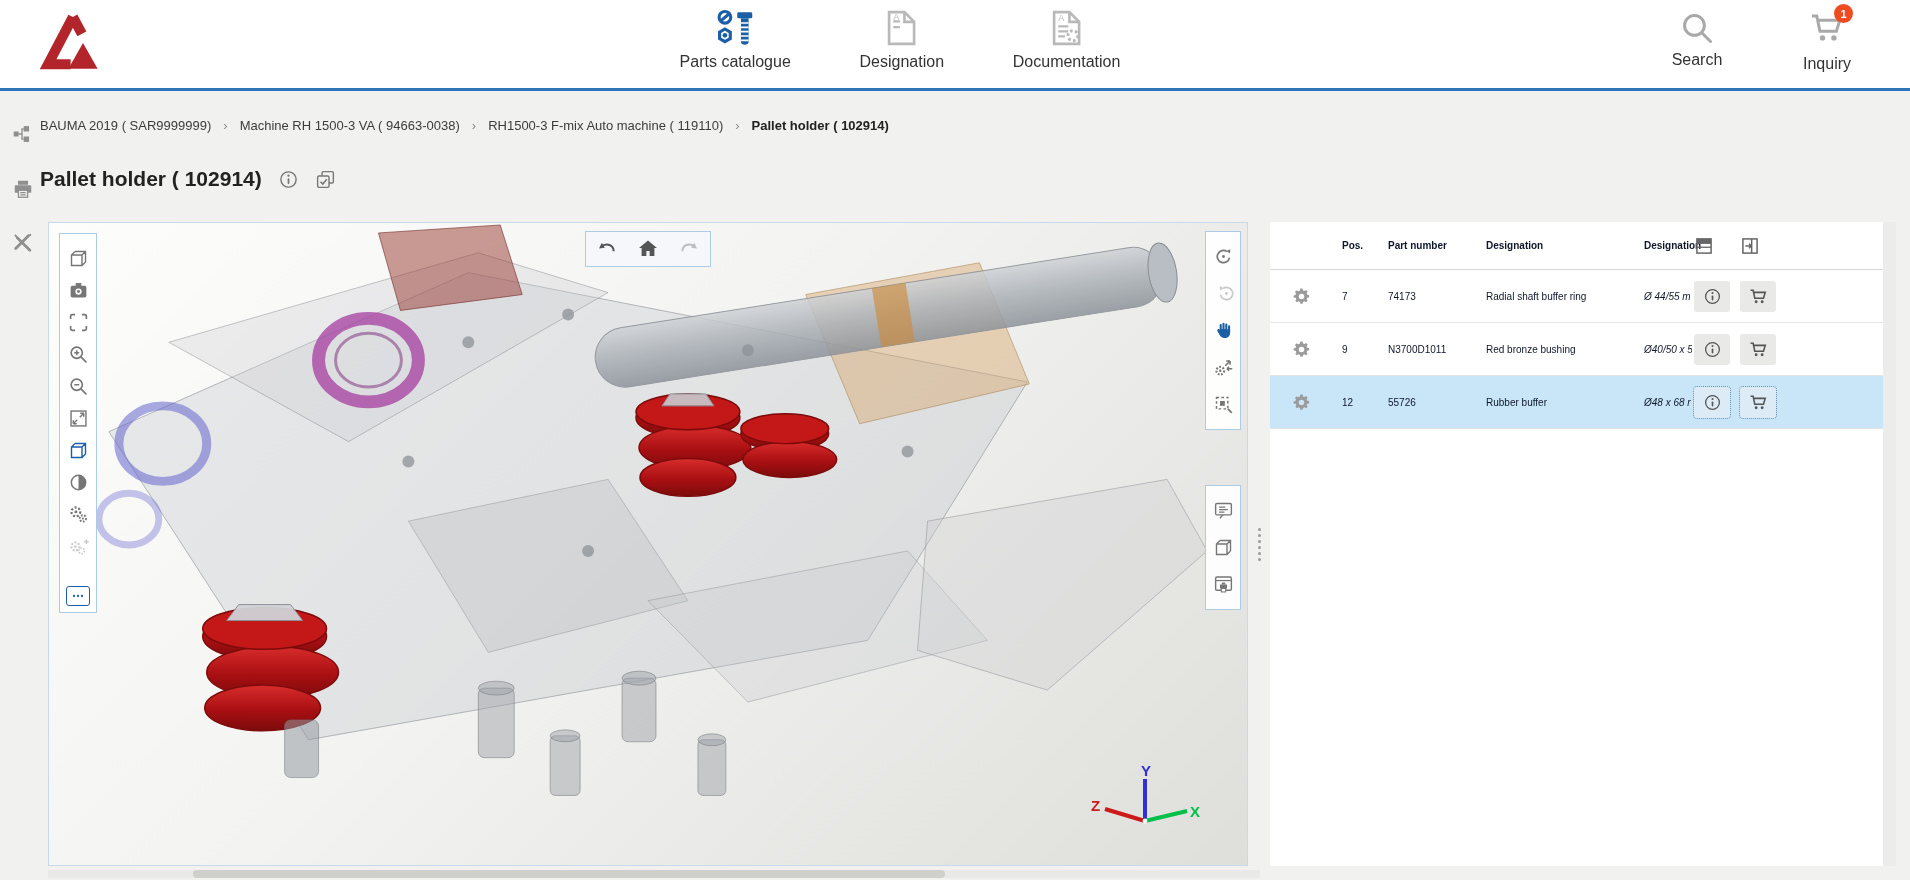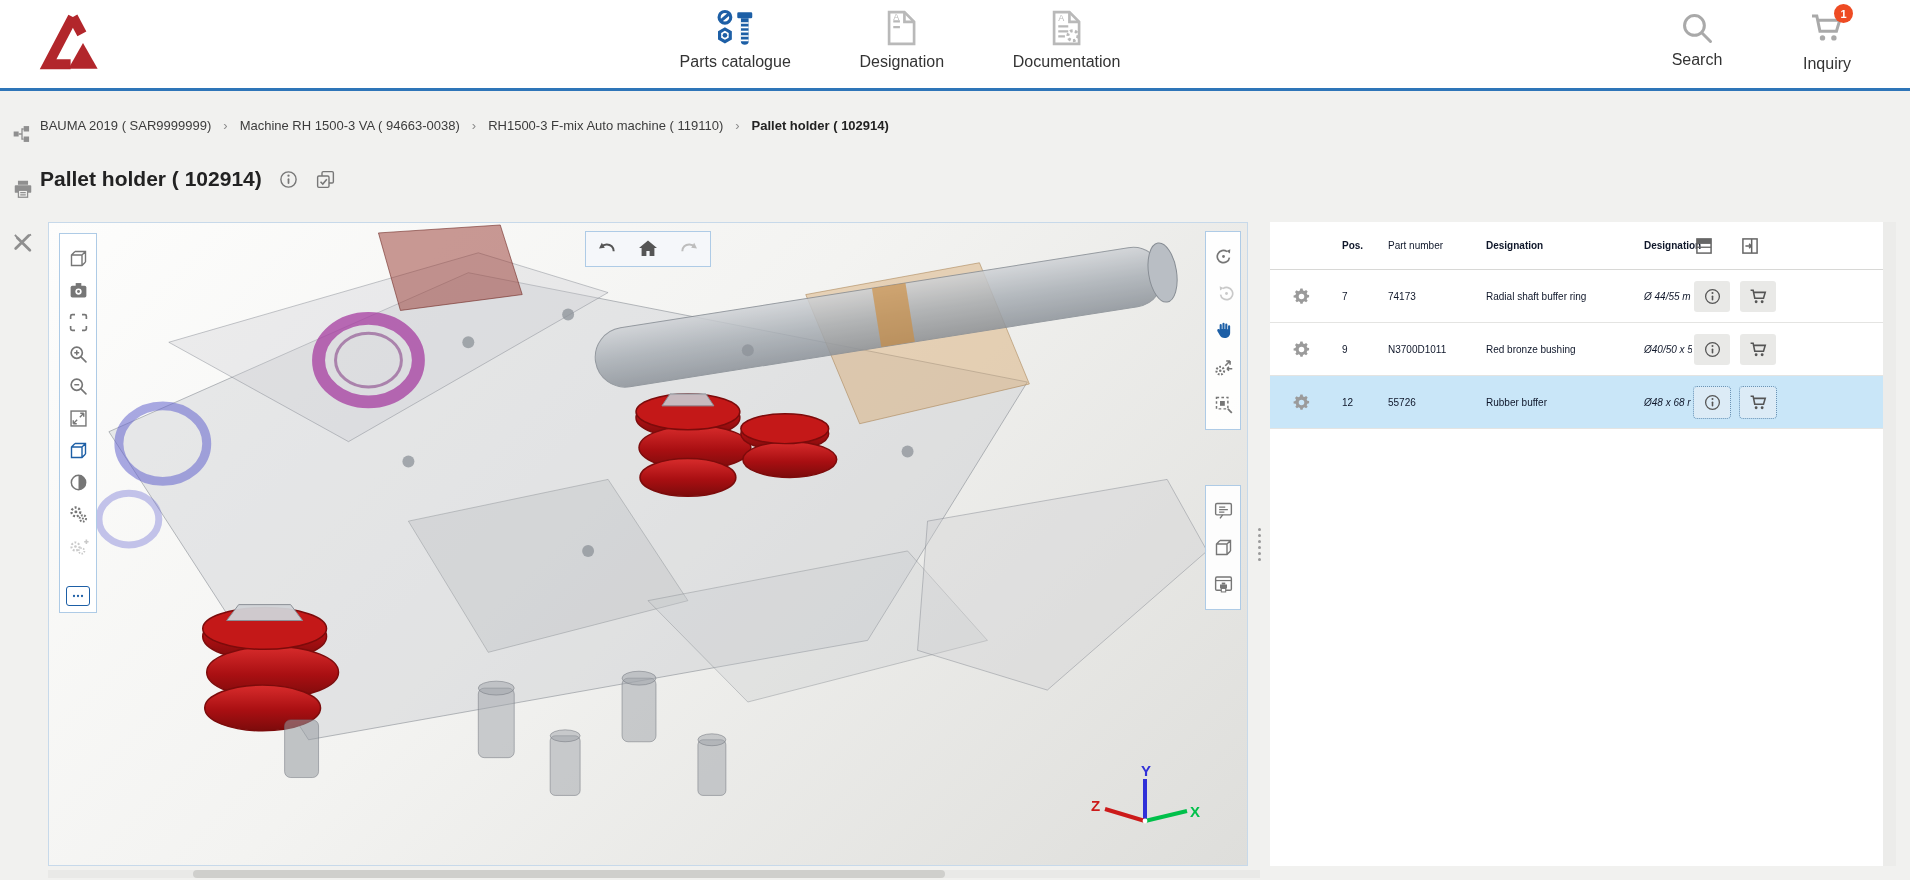--- a/index.html
+++ b/index.html
@@ -494,21 +494,21 @@
         <i></i>
         <i></i>
         <i></i>
     </div>
   </div>
 
   <div class="table-panel">
     <div class="grid-row thead">
       <span></span>
       <span class="cell" style="font-weight:bold">Pos.</span>
-      <span class="cell" style="font-weight:normal">Part number</span>
+      <span class="cell" style="font-weight:bold">Part number</span>
       <span class="cell" style="font-weight:bold">Designation</span>
       <span class="cell" style="font-weight:bold">Designation</span>
       <svg class="hic" viewBox="0 0 24 24">
           <rect x="3.5" y="3.5" width="17" height="17" fill="none" stroke="currentColor" stroke-width="1.8"></rect>
           <rect x="3.5" y="3.5" width="17" height="6" fill="currentColor"></rect>
           <path d="M3.5 13.5h17" stroke="currentColor" stroke-width="1.6"></path>
         </svg>
       <svg class="hic" viewBox="0 0 24 24">
           <rect x="3.5" y="3.5" width="17" height="17" fill="none" stroke="currentColor" stroke-width="1.8"></rect>
           <path d="M14 3.5v17" stroke="currentColor" stroke-width="1.8"></path>

